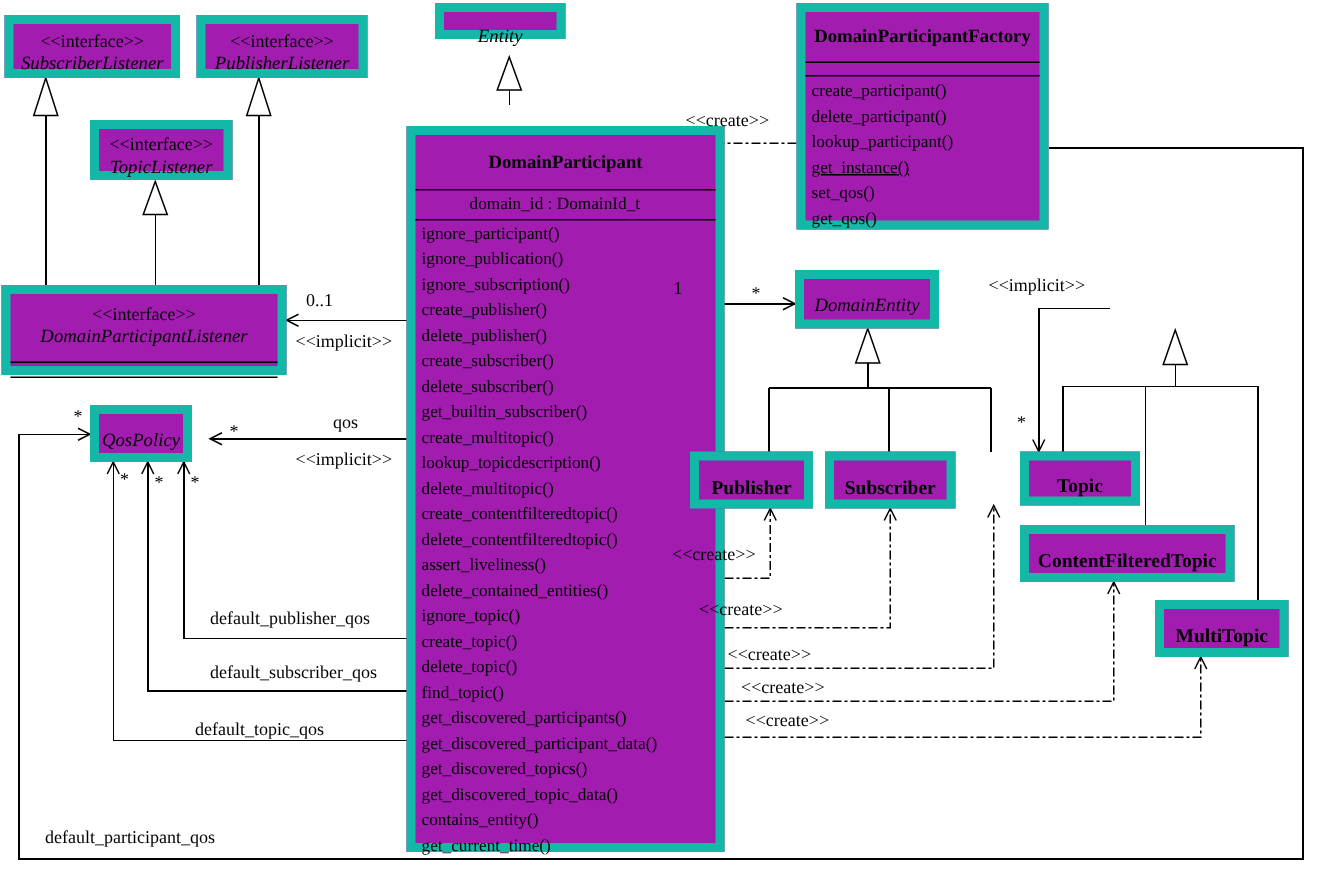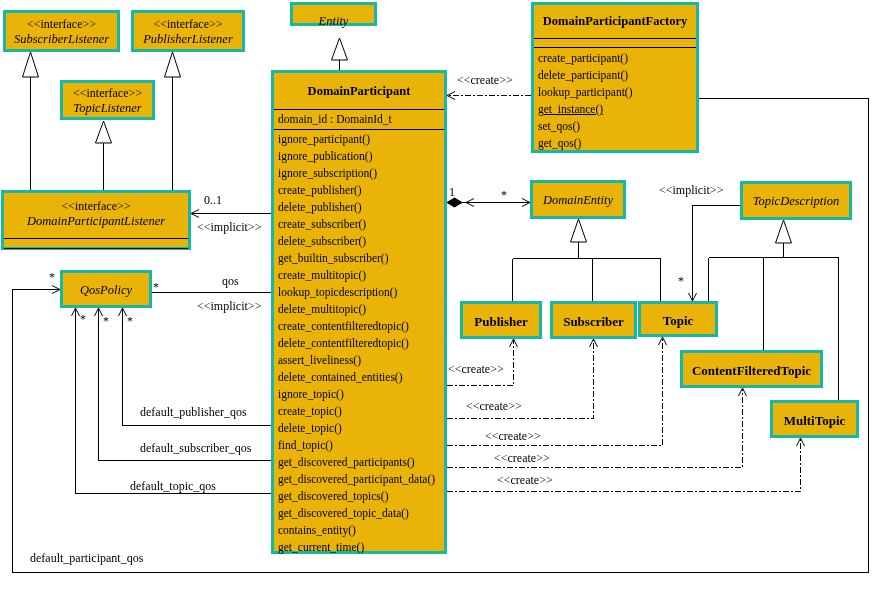--- a/index.html
+++ b/index.html
@@ -1,27 +1,27 @@
 <!DOCTYPE html>
 <html><head>
 <meta charset="utf-8">
 <style>
   html,body{margin:0;padding:0;background:#fff;}
   #canvas{position:relative;width:878px;height:594px;background:#ffffff;overflow:hidden;
           font-family:"Liberation Serif", serif;color:#000;}
   svg{position:absolute;left:0;top:0;}
-  .box{position:absolute;border:3px solid #14b8a6;background:#eab308;box-sizing:border-box;}
+  .box{position:absolute;border:6px solid #14b8a6;background:#a21caf;box-sizing:border-box;}
   .tc{text-align:center;white-space:nowrap;}
   .bold{font-weight:bold;font-size:12.5px;text-align:center;}
   .ital{font-style:italic;font-size:12.5px;}
   .stereo{font-size:12px;line-height:14px;padding-top:4px;}
   .iname{font-style:italic;font-size:12.5px;line-height:16px;}
   .sep{border-top:1px solid #000;height:0;}
   .attr,.mrow{font-size:11.5px;line-height:17px;height:17px;padding-left:4px;white-space:nowrap;overflow:hidden;}
-  .attr{line-height:19px;height:19px;}
+  .attr{line-height:19px;height:19px;margin-left:32px;}
   .u{text-decoration:underline;}
   .lbl{position:absolute;font-size:12px;white-space:nowrap;line-height:13px;}
   .big{font-size:13px;}
 </style>
 </head>
 <body>
 
 <div id="canvas">
 
   <svg width="878" height="594" viewBox="0 0 878 594">
@@ -133,21 +133,21 @@
   </div>
 
   <div class="box" style="left:1px;top:190px;width:190px;height:60px;">
     <div class="tc stereo" style="padding-top:6px;">&lt;&lt;interface&gt;&gt;</div>
     <div class="tc iname" style="height:25px;">DomainParticipantListener</div>
     <div class="sep"></div>
     <div style="height:9px;"></div>
     <div class="sep"></div>
   </div>
 
-  <div class="box" style="left:271px;top:70px;width:176px;height:484px;">
+  <div class="box" style="left:271px;top:84px;width:212px;height:484px;">
     <div class="tc bold" style="height:36px;padding-top:11px;box-sizing:border-box;">DomainParticipant</div>
     <div class="sep"></div>
     <div class="attr">domain_id : DomainId_t</div>
     <div class="sep"></div>
     <div style="padding-top:1px;">
       <div class="mrow">ignore_participant()</div>
       <div class="mrow">ignore_publication()</div>
       <div class="mrow">ignore_subscription()</div>
       <div class="mrow">create_publisher()</div>
       <div class="mrow">delete_publisher()</div>
@@ -167,41 +167,38 @@
       <div class="mrow">find_topic()</div>
       <div class="mrow">get_discovered_participants()</div>
       <div class="mrow">get_discovered_participant_data()</div>
       <div class="mrow">get_discovered_topics()</div>
       <div class="mrow">get_discovered_topic_data()</div>
       <div class="mrow">contains_entity()</div>
       <div class="mrow">get_current_time()</div>
     </div>
   </div>
 
-  <div class="box" style="left:60px;top:270px;width:92px;height:38px;">
+  <div class="box" style="left:60px;top:270px;width:68px;height:38px;">
     <div class="tc ital" style="padding-top:10px;">QosPolicy</div>
   </div>
 
   <div class="box" style="left:530px;top:180px;width:96px;height:39px;">
     <div class="tc ital" style="padding-top:10px;">DomainEntity</div>
   </div>
 
-  <div class="box" style="left:740px;top:181px;width:112px;height:39px;">
-    <div class="tc ital" style="padding-top:10px;">TopicDescription</div>
-  </div>
 
   <div class="box" style="left:460px;top:301px;width:82px;height:38px;">
     <div class="tc bold big" style="padding-top:10px;">Publisher</div>
   </div>
 
   <div class="box" style="left:550px;top:301px;width:87px;height:38px;">
     <div class="tc bold big" style="padding-top:10px;">Subscriber</div>
   </div>
 
-  <div class="box" style="left:638px;top:301px;width:80px;height:36px;">
+  <div class="box" style="left:680px;top:301px;width:80px;height:36px;">
     <div class="tc bold big" style="padding-top:9px;">Topic</div>
   </div>
 
   <div class="box" style="left:680px;top:350px;width:143px;height:38px;">
     <div class="tc bold big" style="padding-top:10px;">ContentFilteredTopic</div>
   </div>
 
   <div class="box" style="left:770px;top:400px;width:89px;height:38px;">
     <div class="tc bold big" style="padding-top:10px;font-family:Liberation Serif, serif;">MultiTopic</div>
   </div>

